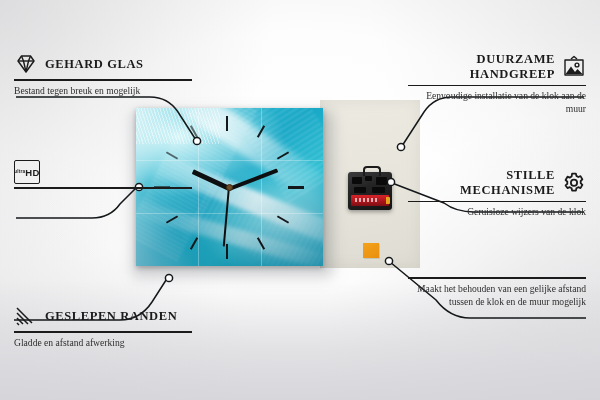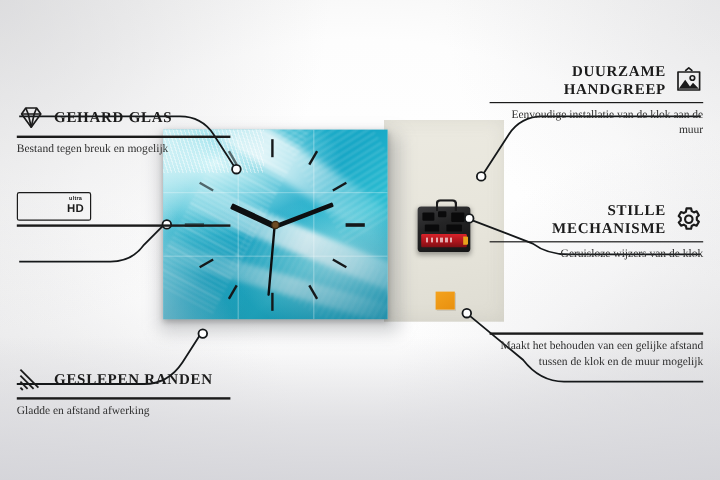--- a/index.html
+++ b/index.html
@@ -120,22 +120,22 @@
     flex:1;
   }
   .co-rule{height:1.6px;background:#1b1b1b;margin:3px 0 4px 0;width:100%;}
   .co-sub{
     font-family:"Liberation Serif", serif;
     font-size:9.6px;color:#2e2e2e;line-height:1.35;
   }
   .co-icon{width:24px;height:24px;flex:0 0 24px;display:block;}
   .hd-badge{
     width:24px;height:22px;border:1.6px solid #1b1b1b;border-radius:2px;
-    display:flex;flex-direction:column;align-items:center;justify-content:center;
-    font-family:"Liberation Sans", sans-serif;line-height:1;flex:0 0 24px;padding-left:36px;
+    display:flex;flex-direction:row;align-items:center;justify-content:center;
+    font-family:"Liberation Sans", sans-serif;line-height:1;flex:0 0 24px;
   }
   .hd-badge .u{font-size:4.6px;font-weight:bold;letter-spacing:.2px;color:#1b1b1b;}
   .hd-badge .h{font-size:9.5px;font-weight:bold;letter-spacing:.3px;color:#1b1b1b;margin-top:1px;}
 </style>
 </head>
 <body>
 
 <div id="stage">
 
   <div id="vignette"></div>
@@ -214,21 +214,21 @@
     <g fill="#ffffff" stroke="#15181a" stroke-width="1.5">
       <circle cx="197" cy="141" r="3.6"></circle>
       <circle cx="139" cy="187" r="3.6"></circle>
       <circle cx="169" cy="278" r="3.6"></circle>
       <circle cx="401" cy="147" r="3.6"></circle>
       <circle cx="391" cy="182" r="3.6"></circle>
       <circle cx="389" cy="261" r="3.6"></circle>
     </g>
   </svg>
 
-  <div class="callout left" style="left:14px;top:52px;margin-top:34px;">
+  <div class="callout left" style="left:14px;top:52px;">
     <div class="co-head">
       <svg class="co-icon" viewBox="0 0 24 24">
         <g fill="none" stroke="#1b1b1b" stroke-width="1.4" stroke-linejoin="round">
           <path d="M4 9 L12 20 L20 9 L16.5 4 L7.5 4 Z"></path>
           <path d="M4 9 L20 9"></path>
             <path d="M7.5 4 L9.5 9 L12 20"></path>
             <path d="M16.5 4 L14.5 9 L12 20"></path>
         </g>
       </svg>
       <div class="co-title">GEHARD GLAS</div>

